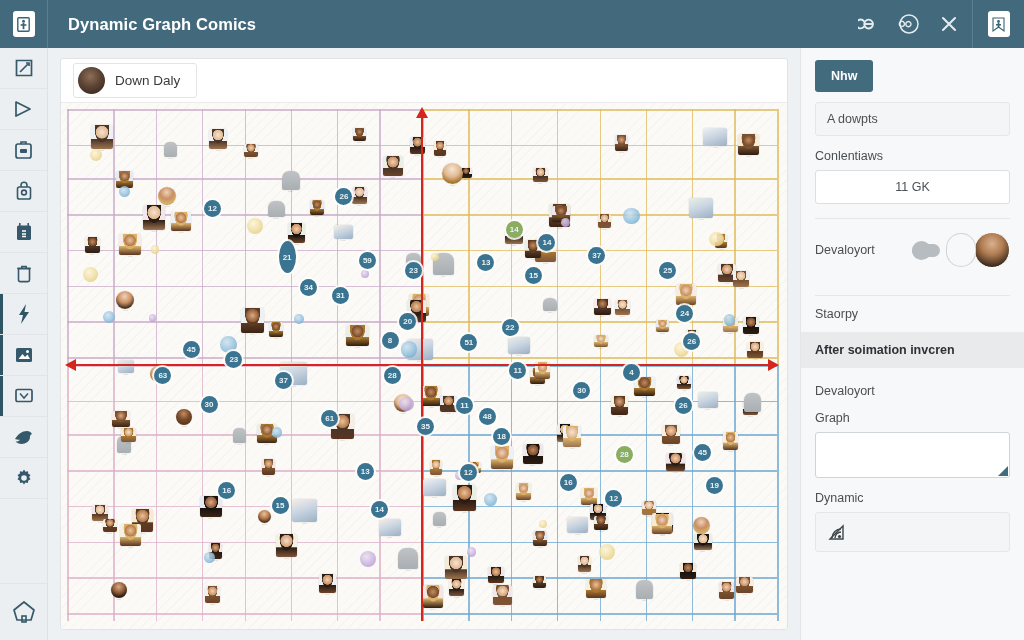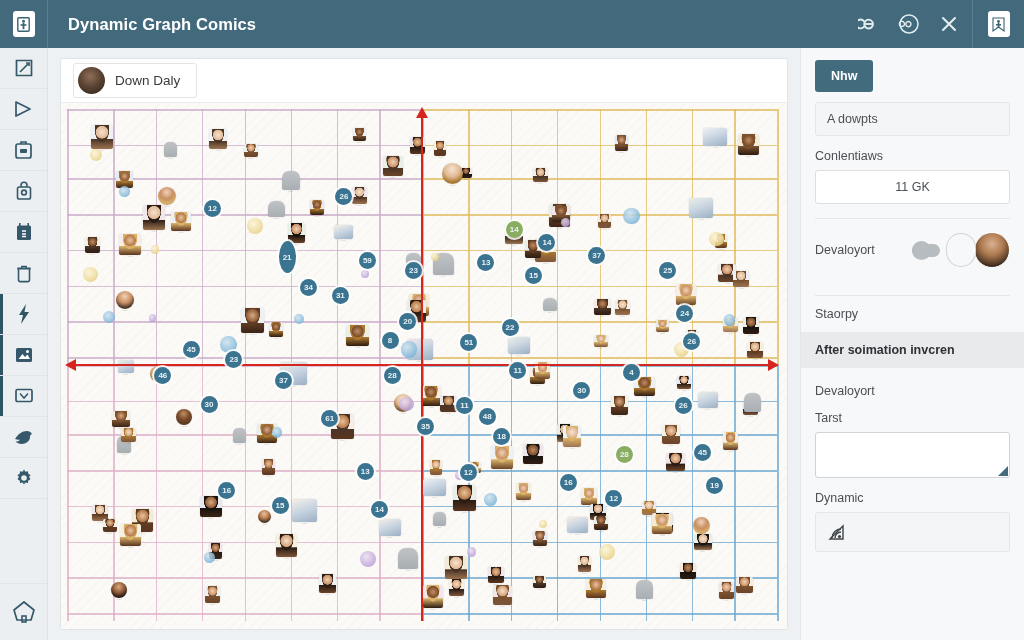--- a/index.html
+++ b/index.html
@@ -1085,21 +1085,21 @@
             <div class="arrow arrow-right"></div>
 
             <div id="badges-layer">
                 <div class="badge" style="left:20.5%;top:19.5%;width:17px;height:17px;margin-left:-8.5px;margin-top:-8.5px">12</div>
                 <div class="badge" style="left:39%;top:17%;width:17px;height:17px;margin-left:-8.5px;margin-top:-8.5px">26</div>
                 <div class="badge" style="left:31%;top:27.5%;width:17px;height:32px;margin-left:-8.5px;margin-top:-8.5px">21</div>
                 <div class="badge" style="left:42.3%;top:29.5%;width:17px;height:17px;margin-left:-8.5px;margin-top:-8.5px">59</div>
                 <div class="badge" style="left:34%;top:34.8%;width:17px;height:17px;margin-left:-8.5px;margin-top:-8.5px">34</div>
                 <div class="badge" style="left:38.5%;top:36.5%;width:17px;height:17px;margin-left:-8.5px;margin-top:-8.5px">31</div>
                 <div class="badge" style="left:17.5%;top:47%;width:17px;height:17px;margin-left:-8.5px;margin-top:-8.5px">45</div>
-                <div class="badge" style="left:13.5%;top:52.1%;width:17px;height:17px;margin-left:-8.5px;margin-top:-8.5px">46</div>
+                <div class="badge" style="left:13.5%;top:52.1%;width:17px;height:17px;margin-left:-8.5px;margin-top:-8.5px">63</div>
                 <div class="badge" style="left:30.5%;top:53%;width:17px;height:17px;margin-left:-8.5px;margin-top:-8.5px">37</div>
                 <div class="badge" style="left:23.5%;top:49%;width:17px;height:17px;margin-left:-8.5px;margin-top:-8.5px">23</div>
                 <div class="badge" style="left:48.8%;top:31.5%;width:17px;height:17px;margin-left:-8.5px;margin-top:-8.5px">23</div>
                 <div class="badge" style="left:48%;top:41.5%;width:17px;height:17px;margin-left:-8.5px;margin-top:-8.5px">20</div>
                 <div class="badge" style="left:59%;top:30%;width:17px;height:17px;margin-left:-8.5px;margin-top:-8.5px">13</div>
                 <div class="badge" style="left:65.7%;top:32.5%;width:17px;height:17px;margin-left:-8.5px;margin-top:-8.5px">15</div>
                 <div class="badge" style="left:74.6%;top:28.6%;width:17px;height:17px;margin-left:-8.5px;margin-top:-8.5px">37</div>
                 <div class="badge" style="left:84.6%;top:31.5%;width:17px;height:17px;margin-left:-8.5px;margin-top:-8.5px">25</div>
                 <div class="badge" style="left:67.6%;top:26%;width:17px;height:17px;margin-left:-8.5px;margin-top:-8.5px">14</div>
                 <div class="badge" style="left:45.5%;top:45.2%;width:17px;height:17px;margin-left:-8.5px;margin-top:-8.5px">8</div>
@@ -1167,21 +1167,21 @@
 
       <div class="divider"></div>
 
       <div class="simple-row">Staorpy</div>
 
       <div class="section-head bold">After soimation invcren</div>
 
       <div class="rp-pad">
         <div class="lbl" style="margin-top:4px">Devaloyort</div>
 
-        <div class="lbl">Tarst</div>
+        <div class="lbl">Graph</div>
         <div class="textarea"></div>
 
         <div class="lbl">Dynamic</div>
         <div class="media-box">
           <span>
             <svg width="17" height="17" viewBox="0 0 17 17">
                 <path d="M2 15 L15 2 v13z" fill="none" stroke="#3f4549" stroke-width="1.4"></path>
                 <path d="M4 14 a9 9 0 0 1 9 -9" fill="none" stroke="#3f4549" stroke-width="1.4"></path>
                 <path d="M7 14 a6 6 0 0 1 6 -6" fill="none" stroke="#3f4549" stroke-width="1.4"></path>
                 <circle cx="11.5" cy="12.5" r="1.6" fill="#3f4549"></circle>

